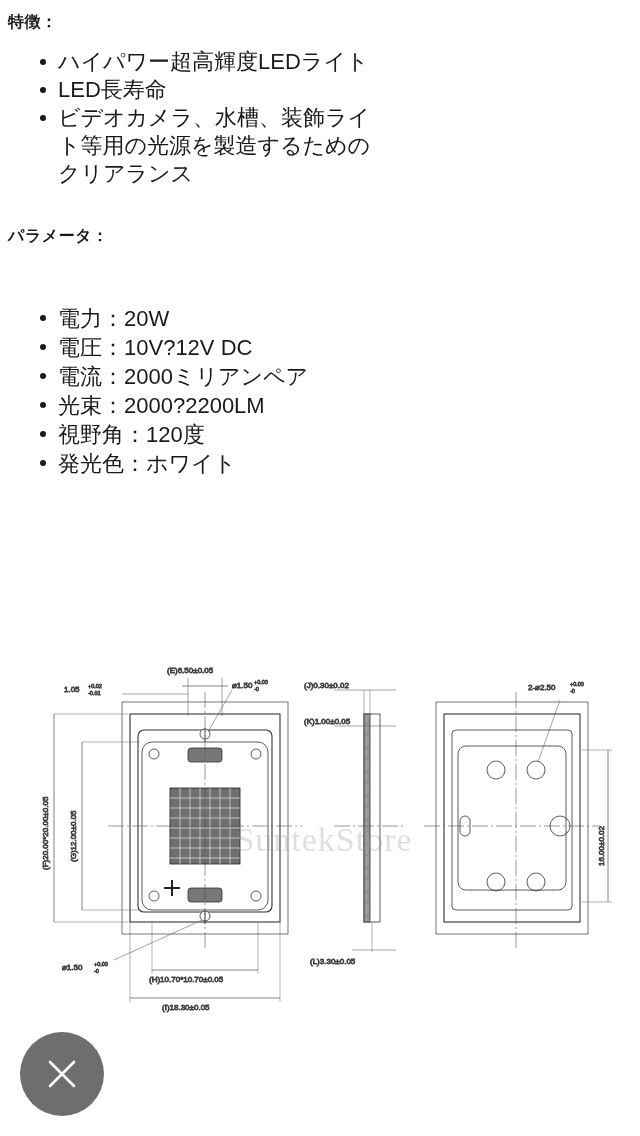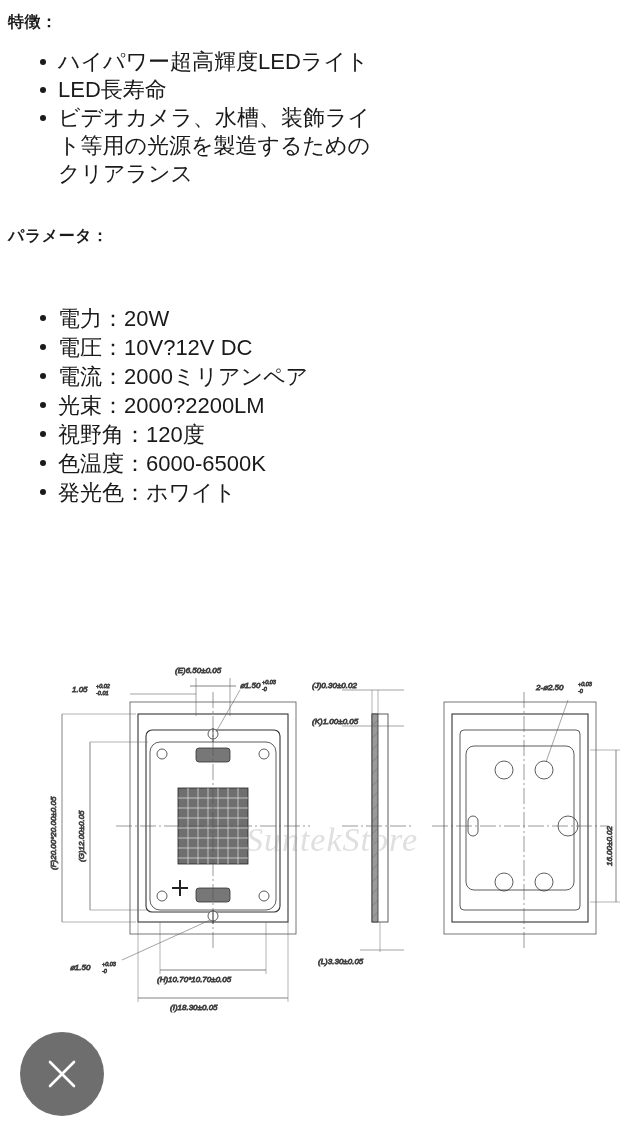--- a/index.html
+++ b/index.html
@@ -69,25 +69,24 @@
     width: 400px;
     margin-top: 42px;
   }
   #params-list li {
     line-height: 29px;
   }
 
   
   .drawing {
     position: absolute;
-    left: 12px;
+    left: 4px;
     top: 630px;
     width: 588px;
     height: 420px;
-    font-style: italic;
   }
   .watermark {
     position: absolute;
     left: 0;
     top: 0;
     width: 640px;
     height: 420px;
     display: flex;
     align-items: center;
     justify-content: center;
@@ -129,21 +128,20 @@
   </ul>
 
   <h2 class="section-title" id="params-title">パラメータ：</h2>
 
   <ul class="bullets" id="params-list">
     <li>電力：20W</li>
     <li>電圧：10V?12V DC</li>
     <li>電流：2000ミリアンペア</li>
     <li>光束：2000?2200LM</li>
     <li>視野角：120度</li>
-    <li>色温度：6000-6500K</li>
     <li>発光色：ホワイト</li>
   </ul>
 
   <div class="drawing">
     <svg width="640" height="420" viewBox="0 0 640 420" xmlns="http://www.w3.org/2000/svg">
       <g fill="none" stroke="#444" stroke-width="0.8" font-family="Liberation Sans, sans-serif">
 
         <rect x="118" y="72" width="166" height="232" stroke="#555"></rect>
 
         <rect x="126" y="84" width="150" height="208" stroke="#333" stroke-width="1.1"></rect>

